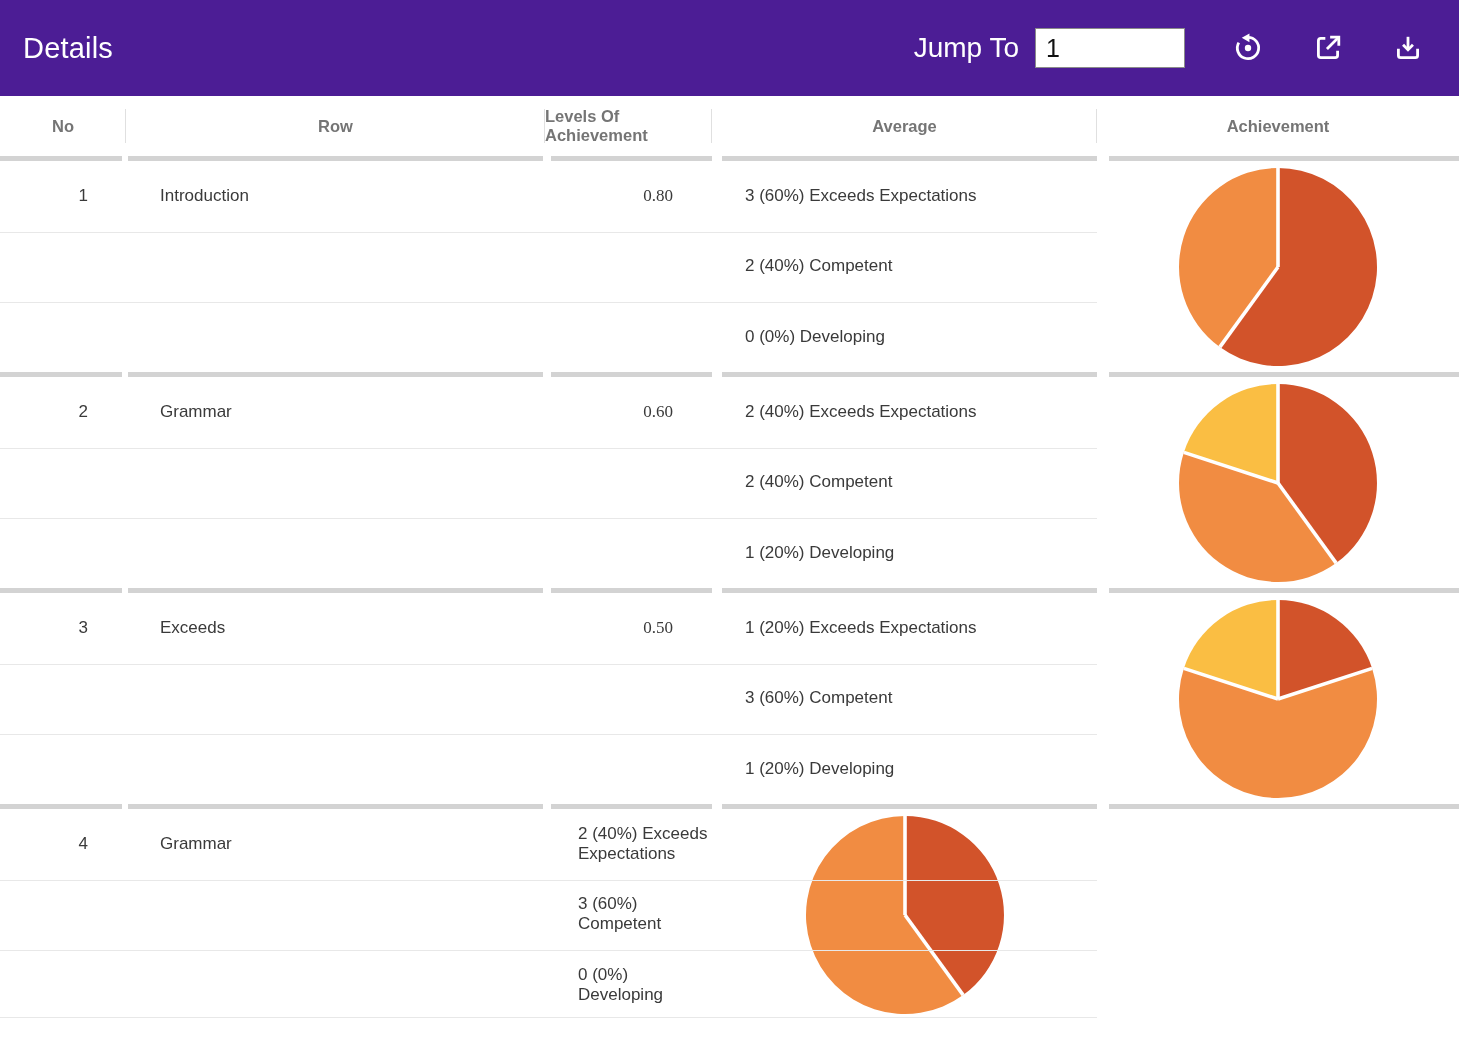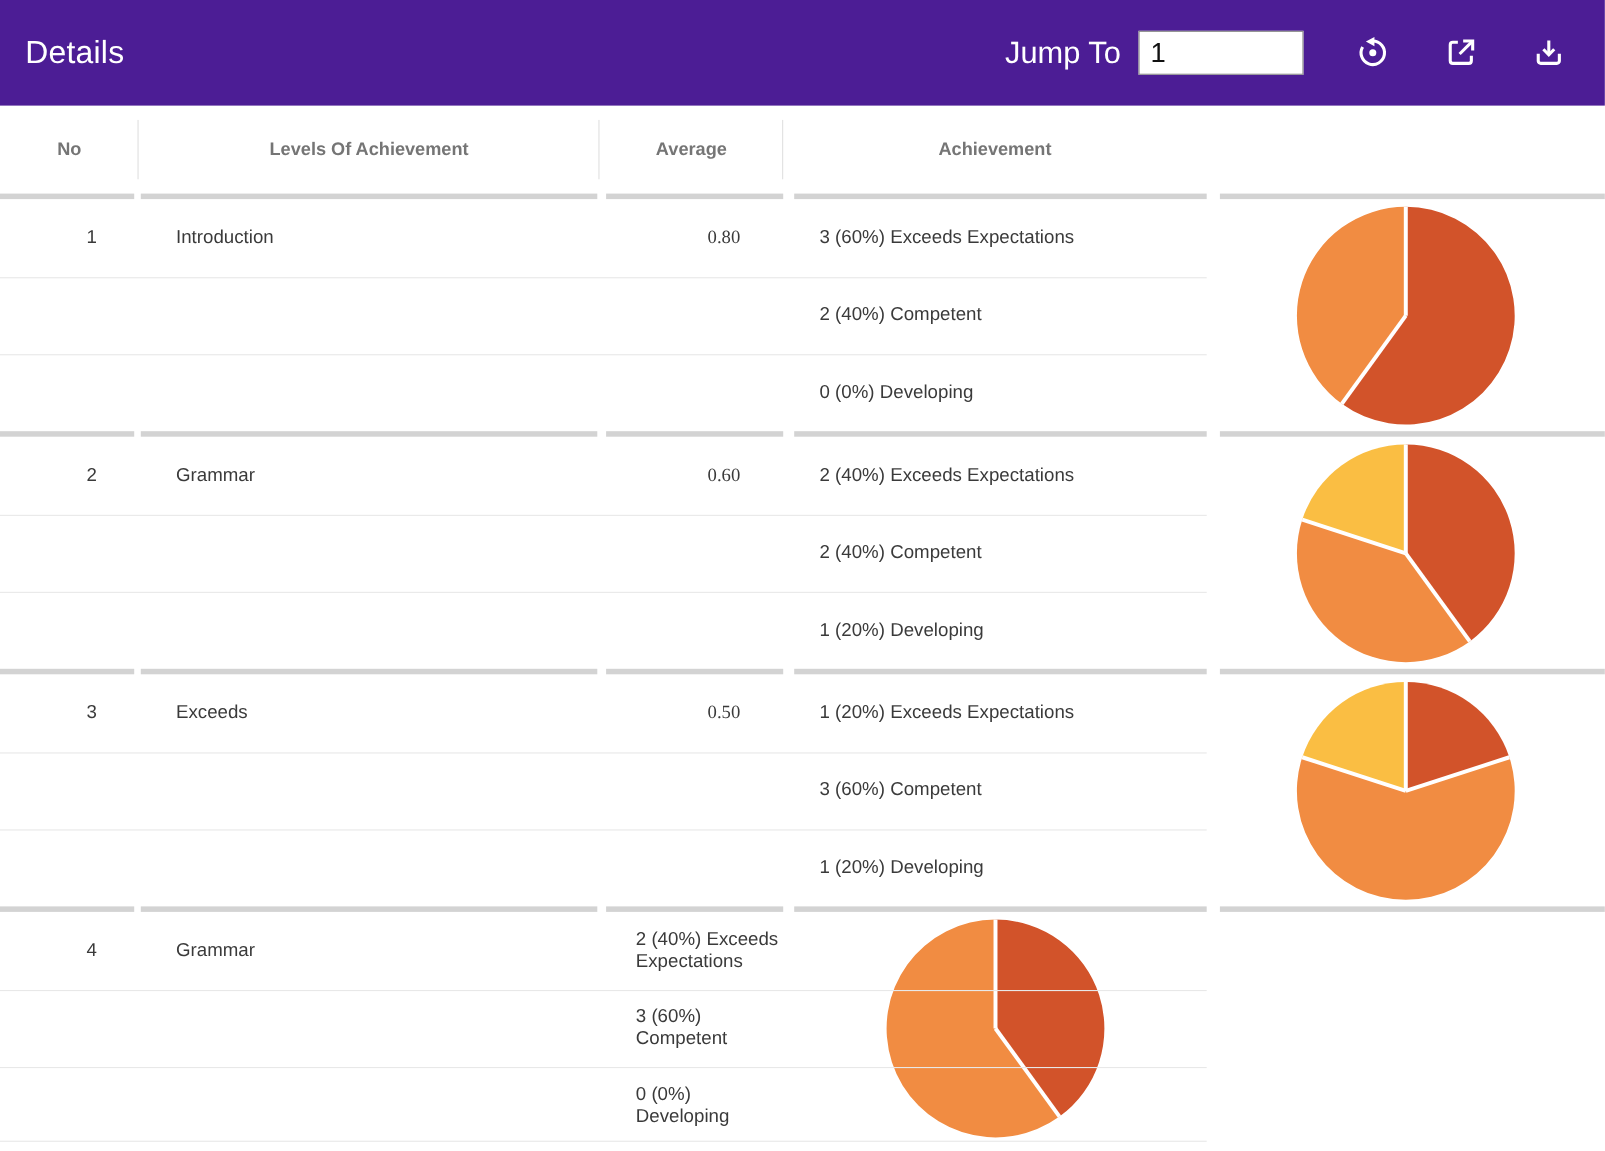--- a/index.html
+++ b/index.html
@@ -14,21 +14,21 @@
   .jump-label { color: #fff; font-size: 28px; font-weight: 400; margin-right: 16px; }
   .jump-input { width: 150px; height: 40px; border: 1px solid #8a8a8a; background: #fff;
                 font-family: "Liberation Sans", sans-serif; font-size: 25px; padding: 0 0 0 10px;
                 color: #111; outline: none; }
   .iconbtn { background: transparent; border: none; cursor: pointer; width: 34px; height: 34px;
              margin-left: 46px; display: flex; align-items: center; justify-content: center; padding: 0; }
   .iconbtn svg { width: 32px; height: 32px; display: block; }
 
   
   .grid-cols { display: grid; grid-template-columns: 126px 419px 167px 385px 1fr; }
-  .thead { height: 80px; }
+  .thead { height: 60px; }
   .th { position: relative; display: flex; align-items: center; justify-content: center;
         color: #757575; font-size: 16.5px; font-weight: 700; }
   .th:not(:last-child)::after { content: ""; position: absolute; right: 0; top: 13px; bottom: 13px;
         width: 1px; background: #e0e0e0; }
 
   
   .group { position: relative; height: 216px; }
   .rule { position: absolute; top: 0; left: 0; right: 0; height: 5px; display: flex; }
   .rule i { display: block; height: 5px; background: #d3d3d3; }
   .rule i:nth-child(1) { width: 122px; margin-right: 6px; }
@@ -77,20 +77,21 @@
         <path d="M4.8 12.6 V17.6 C4.8 18.5 5.6 19.2 6.5 19.2 H17.5 C18.4 19.2 19.2 18.5 19.2 17.6 V12.6"></path>
         <path d="M12 3.6 V13.2"></path>
         <path d="M8.3 9.6 L12 13.4 L15.7 9.6"></path>
       </svg>
     </button>
   </div>
 </header>
 
 <div class="thead grid-cols">
   <div class="th">No</div>
+  <div class="th">Row</div>
   <div class="th">Levels Of Achievement</div>
   <div class="th">Average</div>
   <div class="th">Achievement</div>
 </div>
 
 <div class="group">
   <div class="rule">
       <i></i>
       <i></i>
       <i></i>

